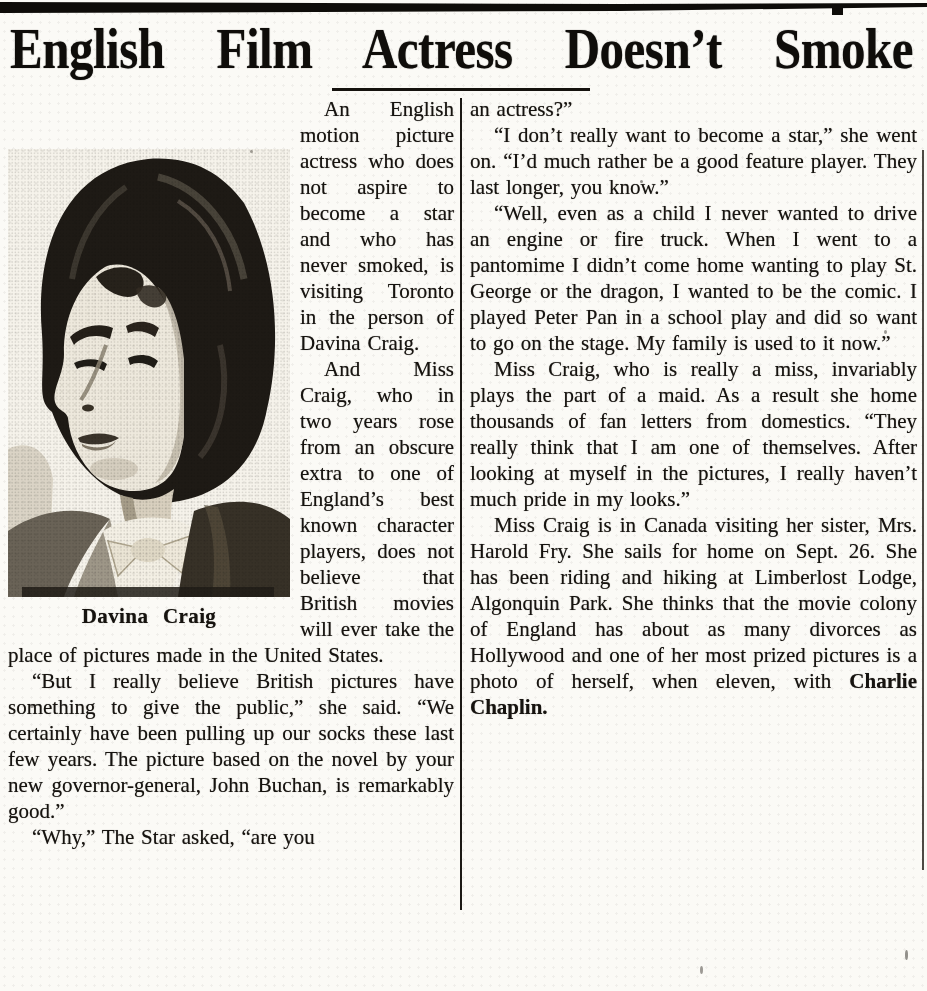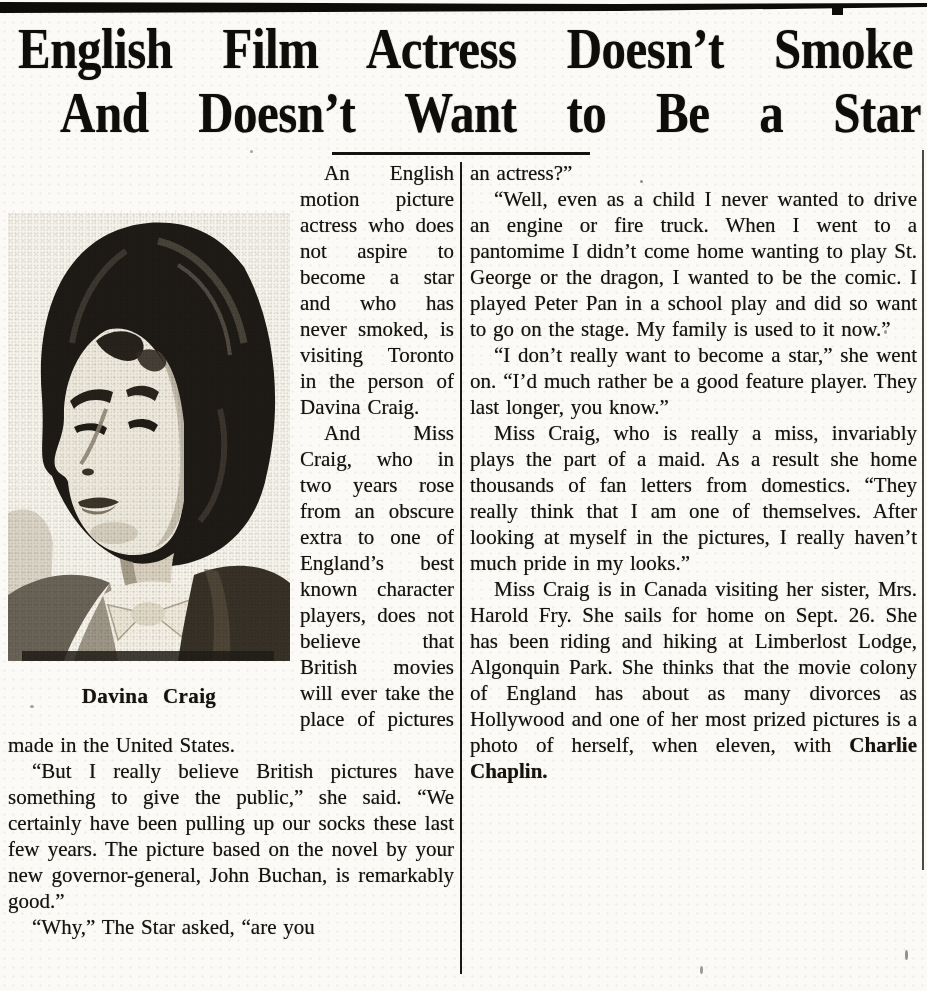--- a/index.html
+++ b/index.html
@@ -7,21 +7,21 @@
     width:927px;height:991px;
     background:#fbfaf6;
     background-image:radial-gradient(rgba(40,36,30,0.05) 1px, transparent 1.2px);
     background-size:9px 9px;
     font-family:"Liberation Serif", serif;
     color:#16130f;
     overflow:hidden;
   }
   .page{position:relative;width:927px;height:991px;}
   .top-rule{position:absolute;top:0;left:0;width:927px;height:18px;}
-  .headline-wrap{padding-top:16px;margin-left:8px;}
+  .headline-wrap{padding-top:16px;}
   .hline{height:56px;overflow:visible;}
   .hline .ht{
     font-weight:bold;
     font-size:49px;
     letter-spacing:-0.5px;
     white-space:nowrap;
     text-align:justify;
     text-align-last:justify;
     transform:scaleY(1.16);
     transform-origin:50% 0;
@@ -44,44 +44,41 @@
     word-spacing:1.5px;
     text-shadow:0 0 0.8px rgba(22,19,15,0.55);
   }
   p.indent{text-indent:24px;}
   p.boldline{font-weight:normal;}
   .bold-inline{font-weight:bold;}
   .photo-float{float:left;width:282px;margin:53px 10px 2px 0;}
   .photo-float svg{display:block;filter:blur(0.3px) contrast(1.03);}
   .photo-caption{
     text-align:center;font-weight:bold;font-size:21px;line-height:30px;
-    word-spacing:9px;letter-spacing:0.4px;padding-top:20px;
+    word-spacing:9px;letter-spacing:0.4px;padding-top:4px;
     text-shadow:0 0 0.8px rgba(22,19,15,0.6);
   }
   .right-edge-rule{position:absolute;top:150px;right:3px;width:2px;height:720px;background:#2e2a24;opacity:0.85;}
   .speck{position:absolute;background:#2a261f;border-radius:50%;}
 </style>
 </head>
 <body>
 
 <div class="page">
 
   <div class="top-rule">
     <svg width="927" height="18" viewBox="0 0 927 18">
       <polygon points="0,2 620,4 927,3 927,7 620,11 0,13" fill="#0e0c09"></polygon>
       <rect x="832" y="8" width="11" height="7" fill="#0e0c09"></rect>
     </svg>
   </div>
 
   <div class="headline-wrap">
     <div class="hline">
       <div class="ht h1t">English Film Actress Doesn’t Smoke</div>
-    </div>
-    <div class="hline">
-      <div class="ht h2t">And Doesn’t Want to Be a Star</div>
     </div>
   </div>
   <div class="headline-divider"></div>
 
   <div class="cols">
 
     <div class="col-left">
 
       <div class="photo-float">
         <svg width="282" height="448" viewBox="0 0 282 448">
@@ -151,22 +148,22 @@
       <p class="body indent">An English motion picture actress who does not aspire to become a star and who has never smoked, is visiting Toronto in the person of Davina Craig.</p>
       <p class="body indent">And Miss Craig, who in two years rose from an obscure extra to one of England’s best known character players, does not believe that British movies will ever take the place of pictures made in the United States.</p>
       <p class="body indent">“But I really believe British pictures have something to give the public,” she said. “We certainly have been pulling up our socks these last few years. The picture based on the novel by your new governor-general, John Buchan, is remarkably good.”</p>
       <p class="body indent boldline">“Why,” The Star asked, “are you</p>
     </div>
 
     <div class="col-divider"></div>
 
     <div class="col-right">
       <p class="body">an actress?”</p>
+      <p class="body indent">“I don’t really want to become a star,” she went on. “I’d much rather be a good feature player. They last longer, you know.”</p>
       <p class="body indent">“Well, even as a child I never wanted to drive an engine or fire truck. When I went to a pantomime I didn’t come home wanting to play St. George or the dragon, I wanted to be the comic. I played Peter Pan in a school play and did so want to go on the stage. My family is used to it now.”</p>
-      <p class="body indent">“I don’t really want to become a star,” she went on. “I’d much rather be a good feature player. They last longer, you know.”</p>
       <p class="body indent">Miss Craig, who is really a miss, invariably plays the part of a maid. As a result she home thousands of fan letters from domestics. “They really think that I am one of themselves. After looking at myself in the pictures, I really haven’t much pride in my looks.”</p>
       <p class="body indent"><span>Miss Craig is in Canada visiting her sister, Mrs. Harold Fry. She sails for home on Sept. 26. She has been riding and hiking at Limberlost Lodge, Algonquin Park. She thinks that the movie colony of England has about as many divorces as Hollywood and one of her most prized pictures is a photo of herself, when eleven, with </span><span class="bold-inline">Charlie Chaplin.</span></p>
     </div>
 
   </div>
 
   <div class="right-edge-rule"></div>
 
   <div class="speck" style="left:640px;top:180px;width:3px;height:3px;opacity:.5"></div>
   <div class="speck" style="left:884px;top:330px;width:3px;height:4px;opacity:.45"></div>

